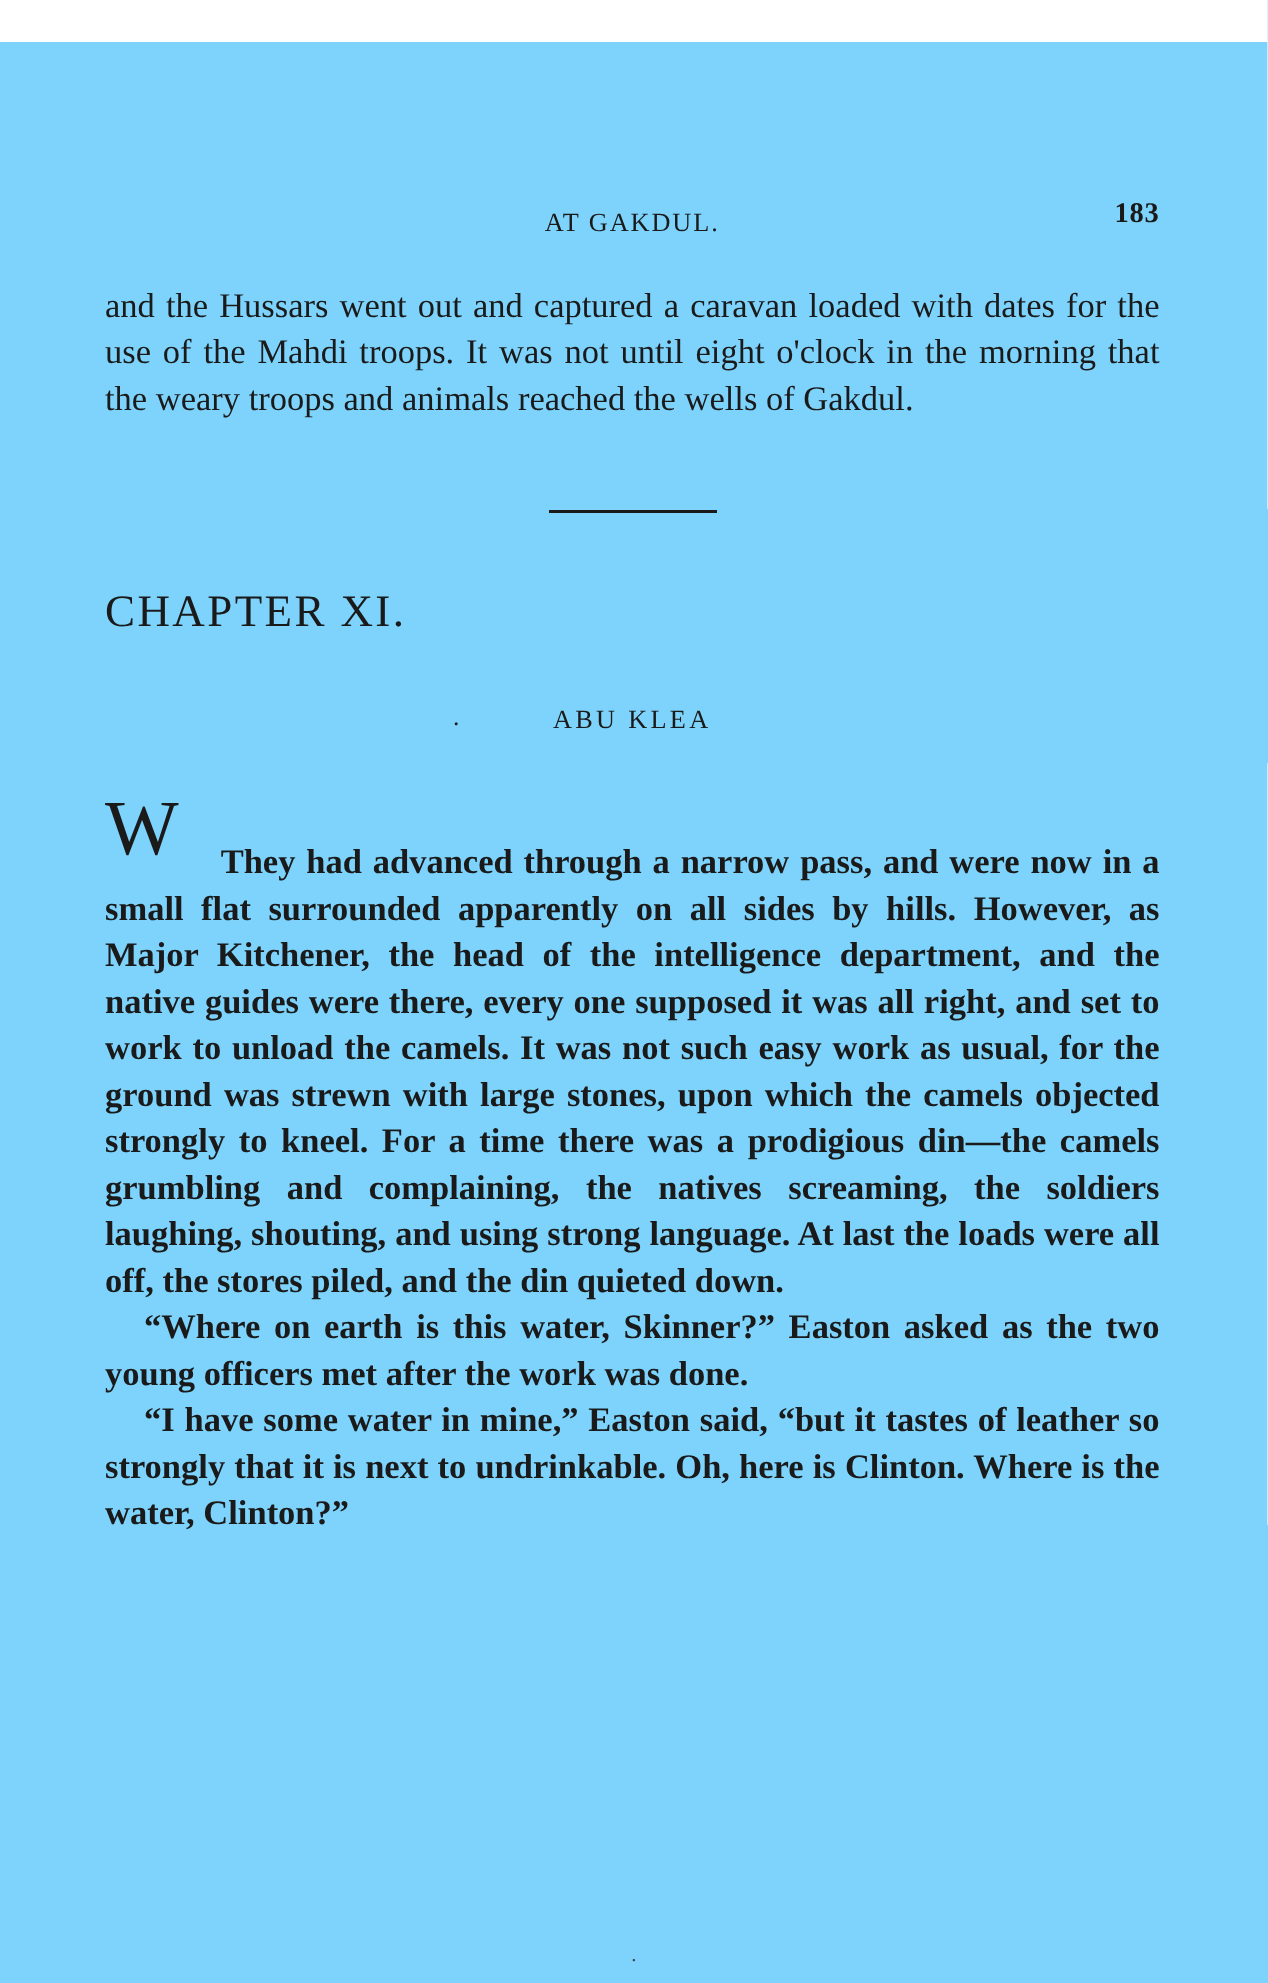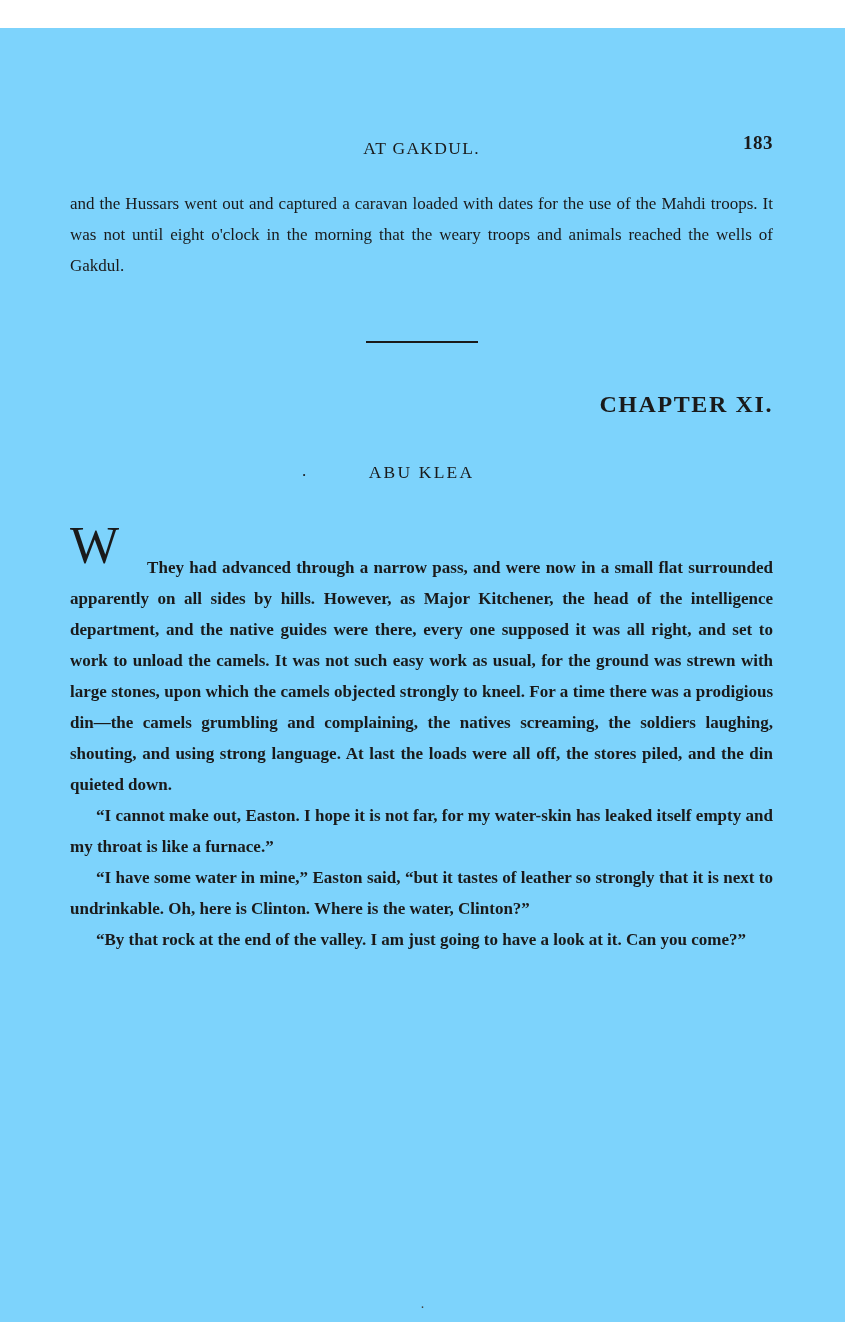--- a/index.html
+++ b/index.html
@@ -48,21 +48,21 @@
   .head-folio {
     position: absolute;
     right: 0;
     top: -6px;
     font-size: 19px;
     font-weight: bold;
     letter-spacing: 0.5px;
   }
   p.para {
     margin: 0;
-    font-size: 17px;
+    font-size: 23px;
     line-height: 31px;
     text-align: justify;
     text-justify: inter-word;
     hyphens: none;
   }
   p.indent {
     text-indent: 26px;
     font-weight: bold;
   }
   .rule-wrap {
@@ -70,25 +70,25 @@
     margin-top: 48px;
     margin-bottom: 44px;
   }
   .rule {
     display: inline-block;
     width: 112px;
     height: 0;
     border-top: 2.2px solid #1a1a1a;
   }
   .chapter-title {
-    text-align: right;
-    font-size: 24px;
+    text-align: left;
+    font-size: 30px;
     letter-spacing: 1.6px;
     margin: 0 0 44px 0;
-    font-weight: bold;
+    font-weight: normal;
   }
   .chapter-subtitle {
     text-align: center;
     font-size: 17.5px;
     letter-spacing: 2.2px;
     margin: 0 0 38px 0;
     font-weight: normal;
     position: relative;
   }
   .subtitle-dot {
@@ -151,21 +151,20 @@
     <h3 class="chapter-subtitle">
       <span class="subtitle-dot">.</span>
       <span>ABU KLEA</span>
     </h3>
 
     <div class="body-block">
       <p class="dropcap-para">
         <span class="dropcap">W</span><span class="first-line-pad"></span>
       </p>
       <p class="para indent">They had advanced through a narrow pass, and were now in a small flat surrounded apparently on all sides by hills. However, as Major Kitchener, the head of the intelligence department, and the native guides were there, every one supposed it was all right, and set to work to unload the camels. It was not such easy work as usual, for the ground was strewn with large stones, upon which the camels objected strongly to kneel. For a time there was a prodigious din—the camels grumbling and complaining, the natives screaming, the soldiers laughing, shouting, and using strong language. At last the loads were all off, the stores piled, and the din quieted down.</p>
-      <p class="para indent">“I cannot make out, Easton. I hope it is not far, for my water-skin has leaked itself empty and my throat is like a furnace.”</p>
+      <p class="para indent">“Where on earth is this water, Skinner?” Easton asked as the two young officers met after the work was done.</p>
       <p class="para indent">“I have some water in mine,” Easton said, “but it tastes of leather so strongly that it is next to undrinkable. Oh, here is Clinton. Where is the water, Clinton?”</p>
-      <p class="para indent">“By that rock at the end of the valley. I am just going to have a look at it. Can you come?”</p>
     </div>
 
   </div>
 
   <div class="footmark">.</div>
 </div>
 
 </body></html>

